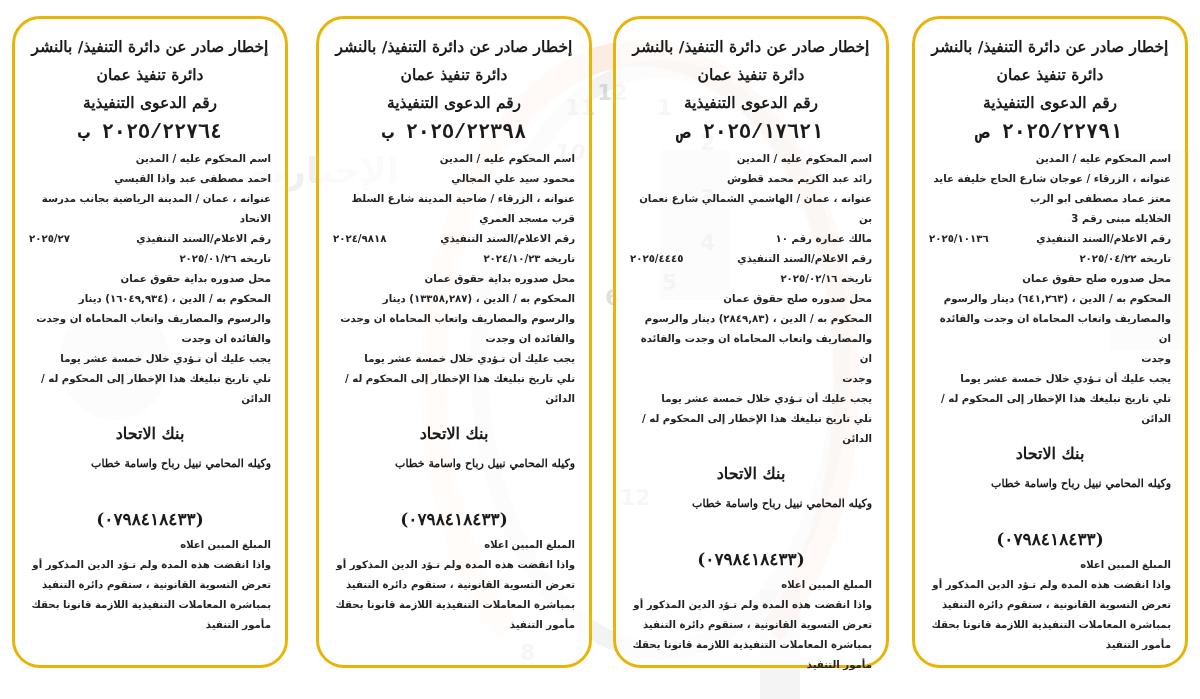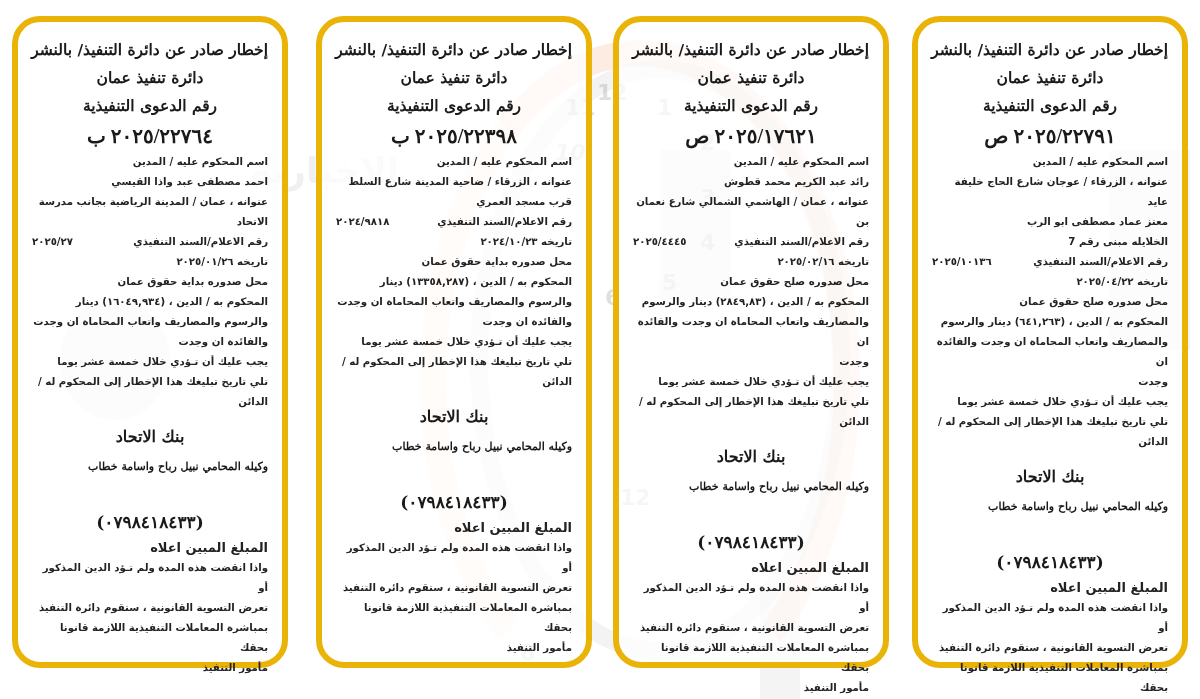--- a/index.html
+++ b/index.html
@@ -51,21 +51,21 @@
     }
     .wm-block {
       position: absolute;
       background: rgba(150,150,150,0.10);
     }
     .notice {
       position: absolute;
       top: 16px;
       width: 276px;
       height: 652px;
-      border: 6px solid #eab308;
+      border: 3px solid #eab308;
       border-radius: 28px;
       background: rgba(255,255,255,0.72);
       padding: 14px 14px 10px 14px;
       direction: rtl;
       text-align: right;
       display: flex;
       flex-direction: column;
     }
     .n0 { left: 912px; }
     .n1 { left: 613px; }
@@ -81,33 +81,33 @@
       white-space: nowrap;
     }
     .h-sub {
       font-family: "DejaVu Serif", serif;
       font-weight: bold;
       font-size: 15.5px;
       text-align: center;
       line-height: 28px;
     }
     .h-case {
-      font-family: Liberation Serif, serif;
+      font-family: Liberation Mono, monospace;
       font-weight: bold;
       font-size: 20px;
       text-align: center;
       line-height: 32px;
     }
     .body-line {
       font-size: 10.2px;
       font-weight: bold;
       line-height: 20px;
       color: #222;
     }
-    .body-line.small { font-size: 13px; }
+    .body-line.small { font-size: 10px; }
     .row-split {
       display: flex;
       justify-content: space-between;
       align-items: baseline;
     }
     .footer-bank {
       font-family: "DejaVu Serif", serif;
       font-weight: bold;
       font-size: 16px;
       text-align: center;
@@ -159,21 +159,21 @@
   </div>
 
   <div class="notice n0">
     <div class="h-title">إخطار صادر عن دائرة التنفيذ/ بالنشر</div>
     <div class="h-sub">دائرة تنفيذ عمان</div>
     <div class="h-sub">رقم الدعوى التنفيذية</div>
     <div class="h-case">٢٠٢٥/٢٢٧٩١ ص</div>
     <div class="body-line">اسم المحكوم عليه / المدين</div>
     <div class="body-line">عنوانه ، الزرقاء / عوجان شارع الحاج خليفة عايد</div>
     <div class="body-line">معتز عماد مصطفى ابو الرب</div>
-    <div class="body-line">الخلايله مبنى رقم 7</div>
+    <div class="body-line">الخلايله مبنى رقم 3</div>
     <div class="body-line row-split">
       <span>رقم الاعلام/السند التنفيذي</span>
       <span>٢٠٢٥/١٠١٣٦</span>
     </div>
     <div class="body-line">تاريخه ٢٠٢٥/٠٤/٢٢</div>
     <div class="body-line">محل صدوره صلح حقوق عمان</div>
     <div class="body-line">المحكوم به / الدين ، (٦٤١,٢٦٣) دينار والرسوم</div>
     <div class="body-line">والمصاريف واتعاب المحاماة ان وجدت والفائدة ان</div>
     <div class="body-line">وجدت</div>
     <div class="body-line">يجب عليك أن تـؤدي  خلال خمسة عشر يوما</div>
@@ -190,20 +190,21 @@
   </div>
 
   <div class="notice n1">
     <div class="h-title">إخطار صادر عن دائرة التنفيذ/ بالنشر</div>
     <div class="h-sub">دائرة تنفيذ عمان</div>
     <div class="h-sub">رقم الدعوى التنفيذية</div>
     <div class="h-case">٢٠٢٥/١٧٦٢١ ص</div>
     <div class="body-line">اسم المحكوم عليه / المدين</div>
     <div class="body-line">رائد عبد الكريم محمد قطوش</div>
     <div class="body-line">عنوانه ، عمان / الهاشمي الشمالي شارع نعمان بن</div>
+    <div class="body-line">مالك عمارة رقم ١٠</div>
     <div class="body-line row-split">
       <span>رقم الاعلام/السند التنفيذي</span>
       <span>٢٠٢٥/٤٤٤٥</span>
     </div>
     <div class="body-line">تاريخه ٢٠٢٥/٠٢/١٦</div>
     <div class="body-line">محل صدوره صلح حقوق عمان</div>
     <div class="body-line">المحكوم به / الدين ، (٢٨٤٩,٨٣) دينار والرسوم</div>
     <div class="body-line">والمصاريف واتعاب المحاماة ان وجدت والفائدة ان</div>
     <div class="body-line">وجدت</div>
     <div class="body-line">يجب عليك أن تـؤدي  خلال خمسة عشر يوما</div>
@@ -218,20 +219,21 @@
     <div class="body-line">بمباشرة المعاملات التنفيذية اللازمة قانونا بحقك</div>
     <div class="body-line">مأمور التنفيذ</div>
   </div>
 
   <div class="notice n2">
     <div class="h-title">إخطار صادر عن دائرة التنفيذ/ بالنشر</div>
     <div class="h-sub">دائرة تنفيذ عمان</div>
     <div class="h-sub">رقم الدعوى التنفيذية</div>
     <div class="h-case">٢٠٢٥/٢٢٣٩٨ ب</div>
     <div class="body-line">اسم المحكوم عليه / المدين</div>
+    <div class="body-line">محمود سيد علي المجالي</div>
     <div class="body-line">عنوانه ، الزرقاء / ضاحية المدينة شارع السلط</div>
     <div class="body-line">قرب مسجد العمري</div>
     <div class="body-line row-split">
       <span>رقم الاعلام/السند التنفيذي</span>
       <span>٢٠٢٤/٩٨١٨</span>
     </div>
     <div class="body-line">تاريخه ٢٠٢٤/١٠/٢٣</div>
     <div class="body-line">محل صدوره بداية حقوق عمان</div>
     <div class="body-line">المحكوم به / الدين ، (١٣٣٥٨,٢٨٧) دينار</div>
     <div class="body-line">والرسوم والمصاريف واتعاب المحاماة ان وجدت</div>

